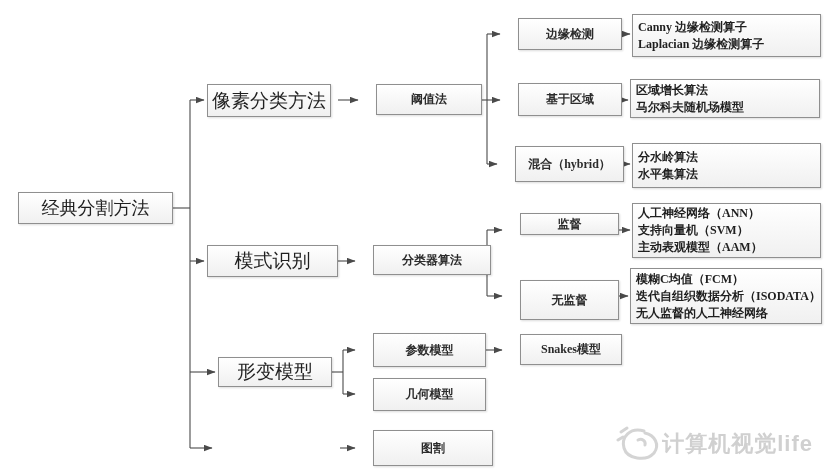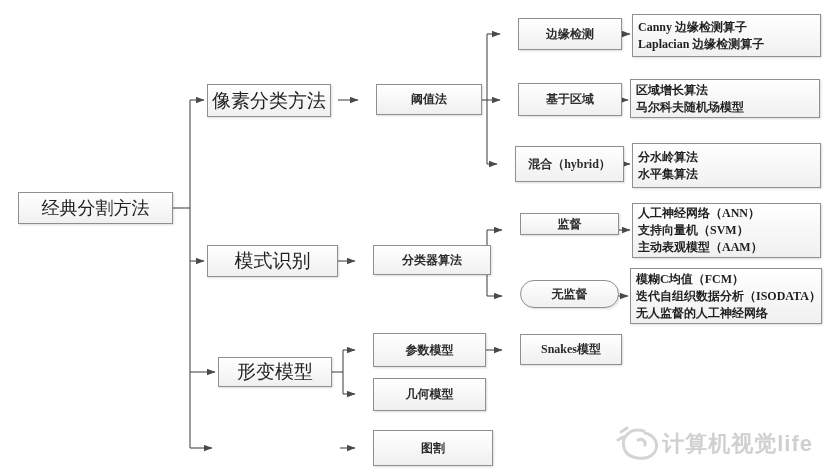--- a/index.html
+++ b/index.html
@@ -91,21 +91,21 @@
   <div class="box mid" style="left:360px;top:84px;width:106px;height:31px;">阈值法</div>
   <div class="box mid" style="left:357px;top:245px;width:118px;height:30px;">分类器算法</div>
   <div class="box mid" style="left:357px;top:333px;width:113px;height:34px;">参数模型</div>
   <div class="box mid" style="left:357px;top:378px;width:113px;height:33px;">几何模型</div>
   <div class="box mid" style="left:357px;top:430px;width:120px;height:36px;">图割</div>
 
   <div class="box mid" style="left:502px;top:18px;width:104px;height:32px;">边缘检测</div>
   <div class="box mid" style="left:502px;top:83px;width:104px;height:33px;">基于区域</div>
   <div class="box mid" style="left:499px;top:146px;width:109px;height:36px;">混合（hybrid）</div>
   <div class="box mid" style="left:504px;top:213px;width:99px;height:22px;font-family:Liberation Mono, monospace;">监督</div>
-  <div class="box mid" style="left:504px;top:280px;width:99px;height:28px;border-radius:14px;">无监督</div>
+  <div class="box mid" style="left:504px;top:280px;width:99px;height:40px;">无监督</div>
   <div class="box mid" style="left:504px;top:334px;width:102px;height:31px;">Snakes模型</div>
 
   <div class="box leaf" style="left:632px;top:14px;width:189px;height:43px;">
     <div>Canny 边缘检测算子</div>
     <div>Laplacian 边缘检测算子</div>
   </div>
   <div class="box leaf" style="left:630px;top:79px;width:190px;height:39px;">
     <div>区域增长算法</div>
     <div>马尔科夫随机场模型</div>
   </div>

